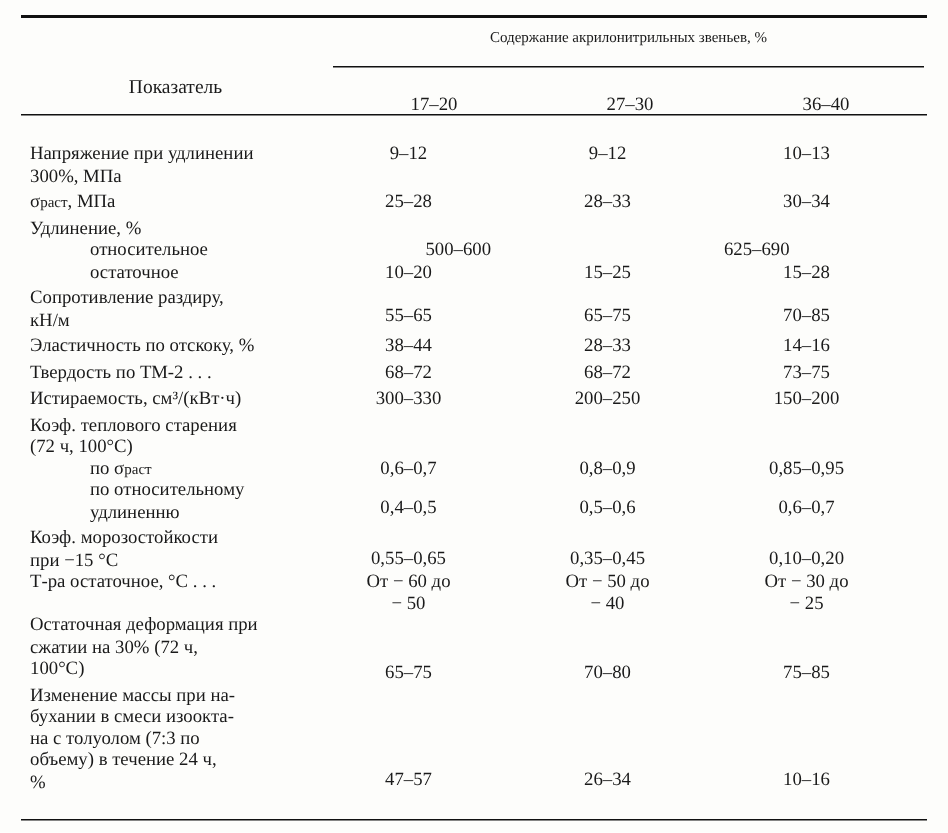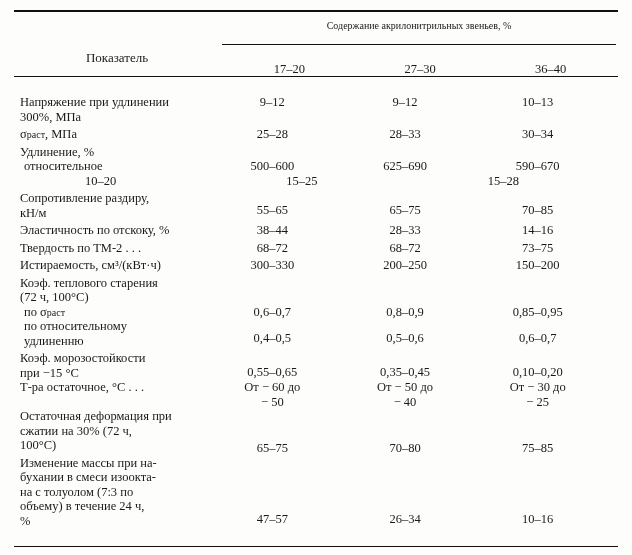--- a/index.html
+++ b/index.html
@@ -106,21 +106,21 @@
     display: flex;
     padding-right: 28px;
     box-sizing: border-box;
   }
   .vals > div {
     flex: 1 1 0;
     text-align: center;
     font-size: 12.5px;
     white-space: pre-line;
   }
-  .indent1 { padding-left: 24px; }
+  .indent1 { padding-left: 60px; }
   .sub { font-size: 10px; vertical-align: baseline; }
   .gap-s { height: 3px; }
 </style>
 </head>
 <body>
 
 <div class="sheet">
 
   <div class="rule-top"></div>
   <div class="spanrule"></div>
@@ -168,25 +168,25 @@
         <div></div>
         <div></div>
       </div>
     </div>
 
     <div class="row">
       <div class="stub indent1">относительное</div>
       <div class="vals">
         <div>500–600</div>
         <div>625–690</div>
-        <div>590–670</div>
-      </div>
-    </div>
-
-    <div class="row">
+      </div>
+    </div>
+
+    <div class="row">
+      <div class="stub indent1">остаточное</div>
       <div class="vals">
         <div>10–20</div>
         <div>15–25</div>
         <div>15–28</div>
       </div>
     </div>
     <div class="gap-s"></div>
 
     <div class="row">
       <div class="stub">Сопротивление раздиру,

